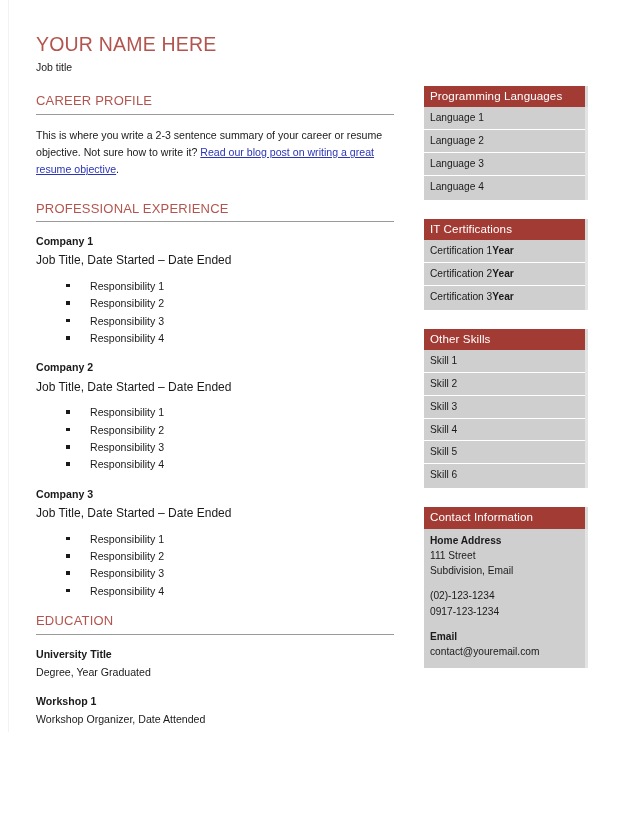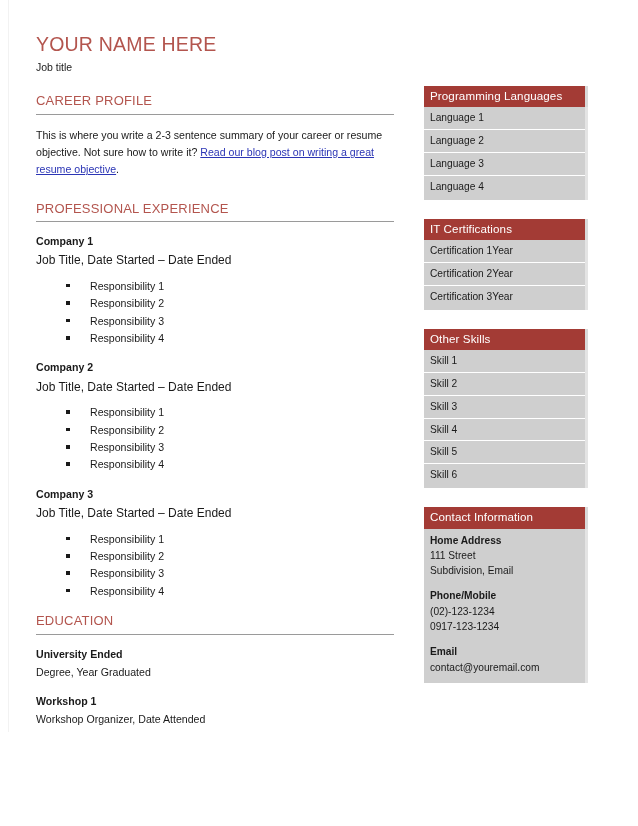--- a/index.html
+++ b/index.html
@@ -161,20 +161,21 @@
     min-height: 22px;
   }
   .panel-row:last-child {
     border-bottom: none;
   }
   .panel-row-label { color: #1a1a1a; }
   .panel-row-value {
     color: #1a1a1a;
     text-align: right;
     padding-right: 2px;
+    font-weight: bold;
   }
   .contact-body {
     background: #cfcfcf;
     border-right: 3px solid #e4e4e4;
     box-sizing: border-box;
     padding: 4px 6px 8px 6px;
   }
   .contact-group { margin-bottom: 10px; }
   .contact-group:last-child { margin-bottom: 0; }
   .contact-label {
@@ -250,21 +251,21 @@
           <li class="resp-item">Responsibility 4</li>
         </ul>
       </div>
     </div>
 
     <div class="section">
       <h2 class="section-heading">EDUCATION</h2>
       <div class="section-rule"></div>
 
       <div class="edu-block">
-        <div class="edu-name">University Ended</div>
+        <div class="edu-name">University Title</div>
         <div class="edu-meta">Degree, Year Graduated</div>
       </div>
 
       <div class="edu-block">
         <div class="edu-name">Workshop 1</div>
         <div class="edu-meta">Workshop Organizer, Date Attended</div>
       </div>
     </div>
 
   </div>
@@ -345,21 +346,20 @@
       <div class="panel-header">Contact Information</div>
       <div class="contact-body">
 
         <div class="contact-group">
           <div class="contact-label">Home Address</div>
           <div class="contact-value">111 Street</div>
           <div class="contact-value">Subdivision, Email</div>
         </div>
 
         <div class="contact-group">
-          <div class="contact-label">Phone/Mobile</div>
           <div class="contact-value">(02)-123-1234</div>
           <div class="contact-value">0917-123-1234</div>
         </div>
 
         <div class="contact-group">
           <div class="contact-label">Email</div>
           <div class="contact-value">contact@youremail.com</div>
         </div>
 
       </div>

